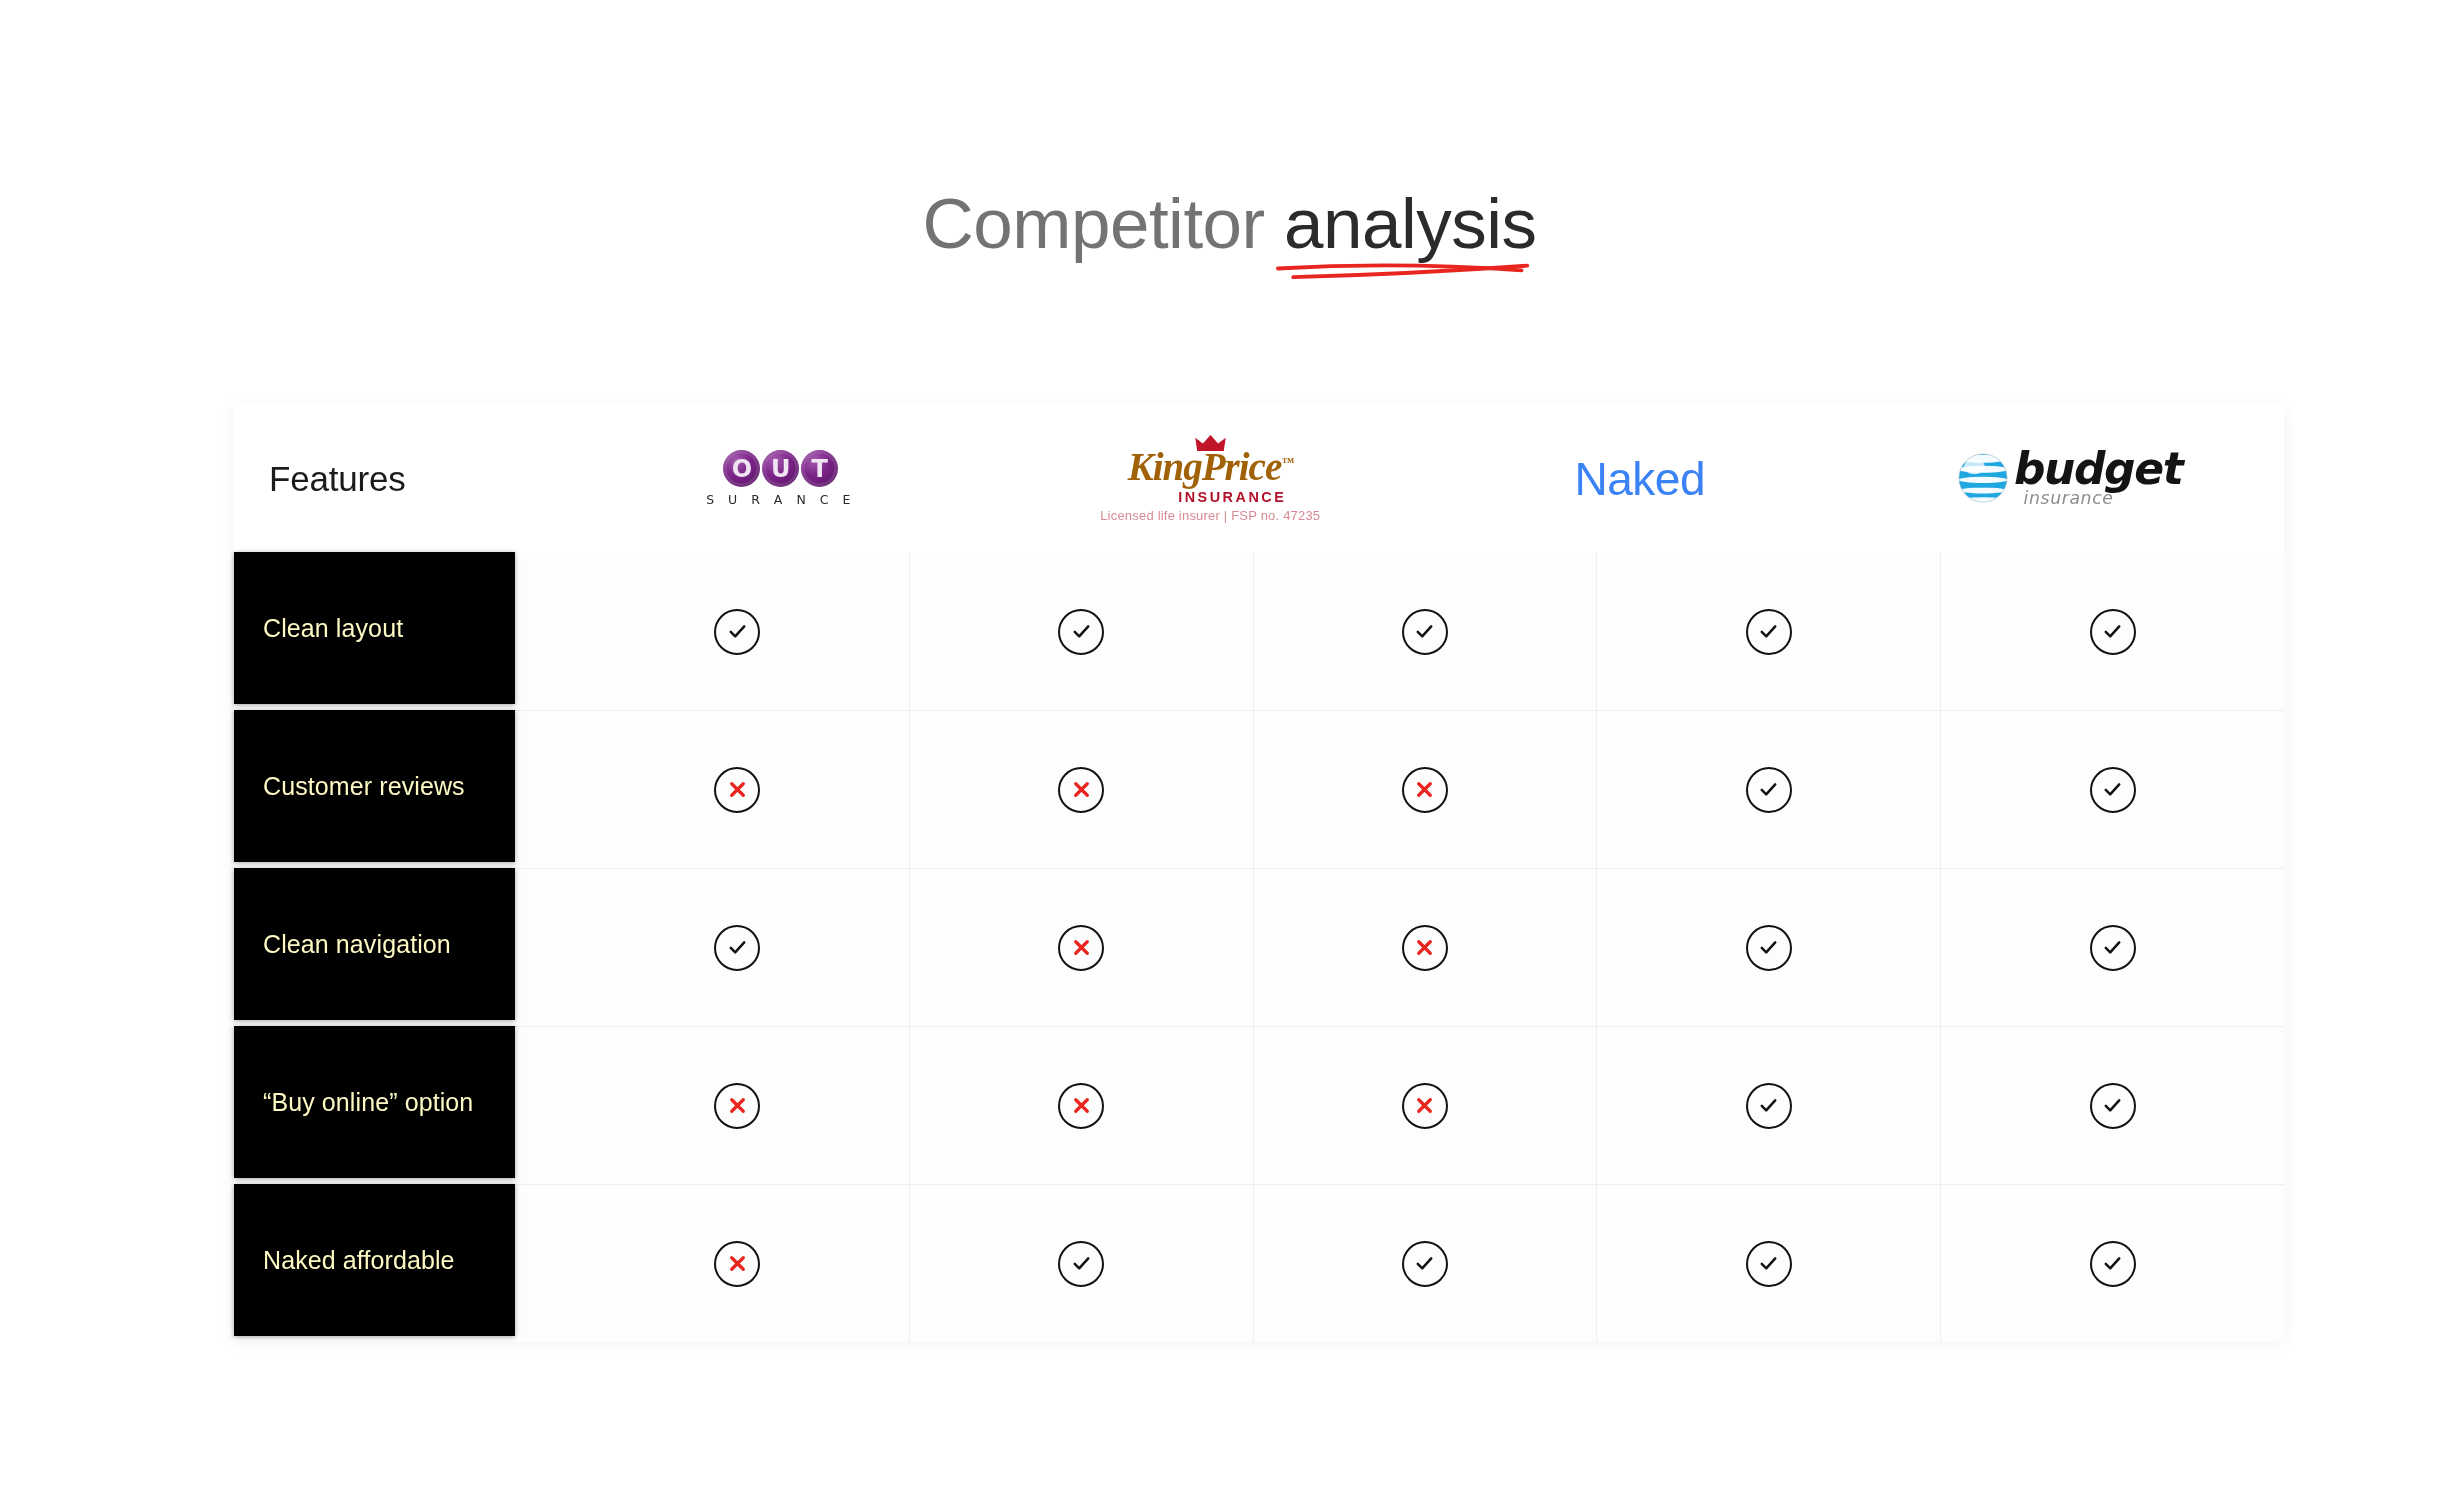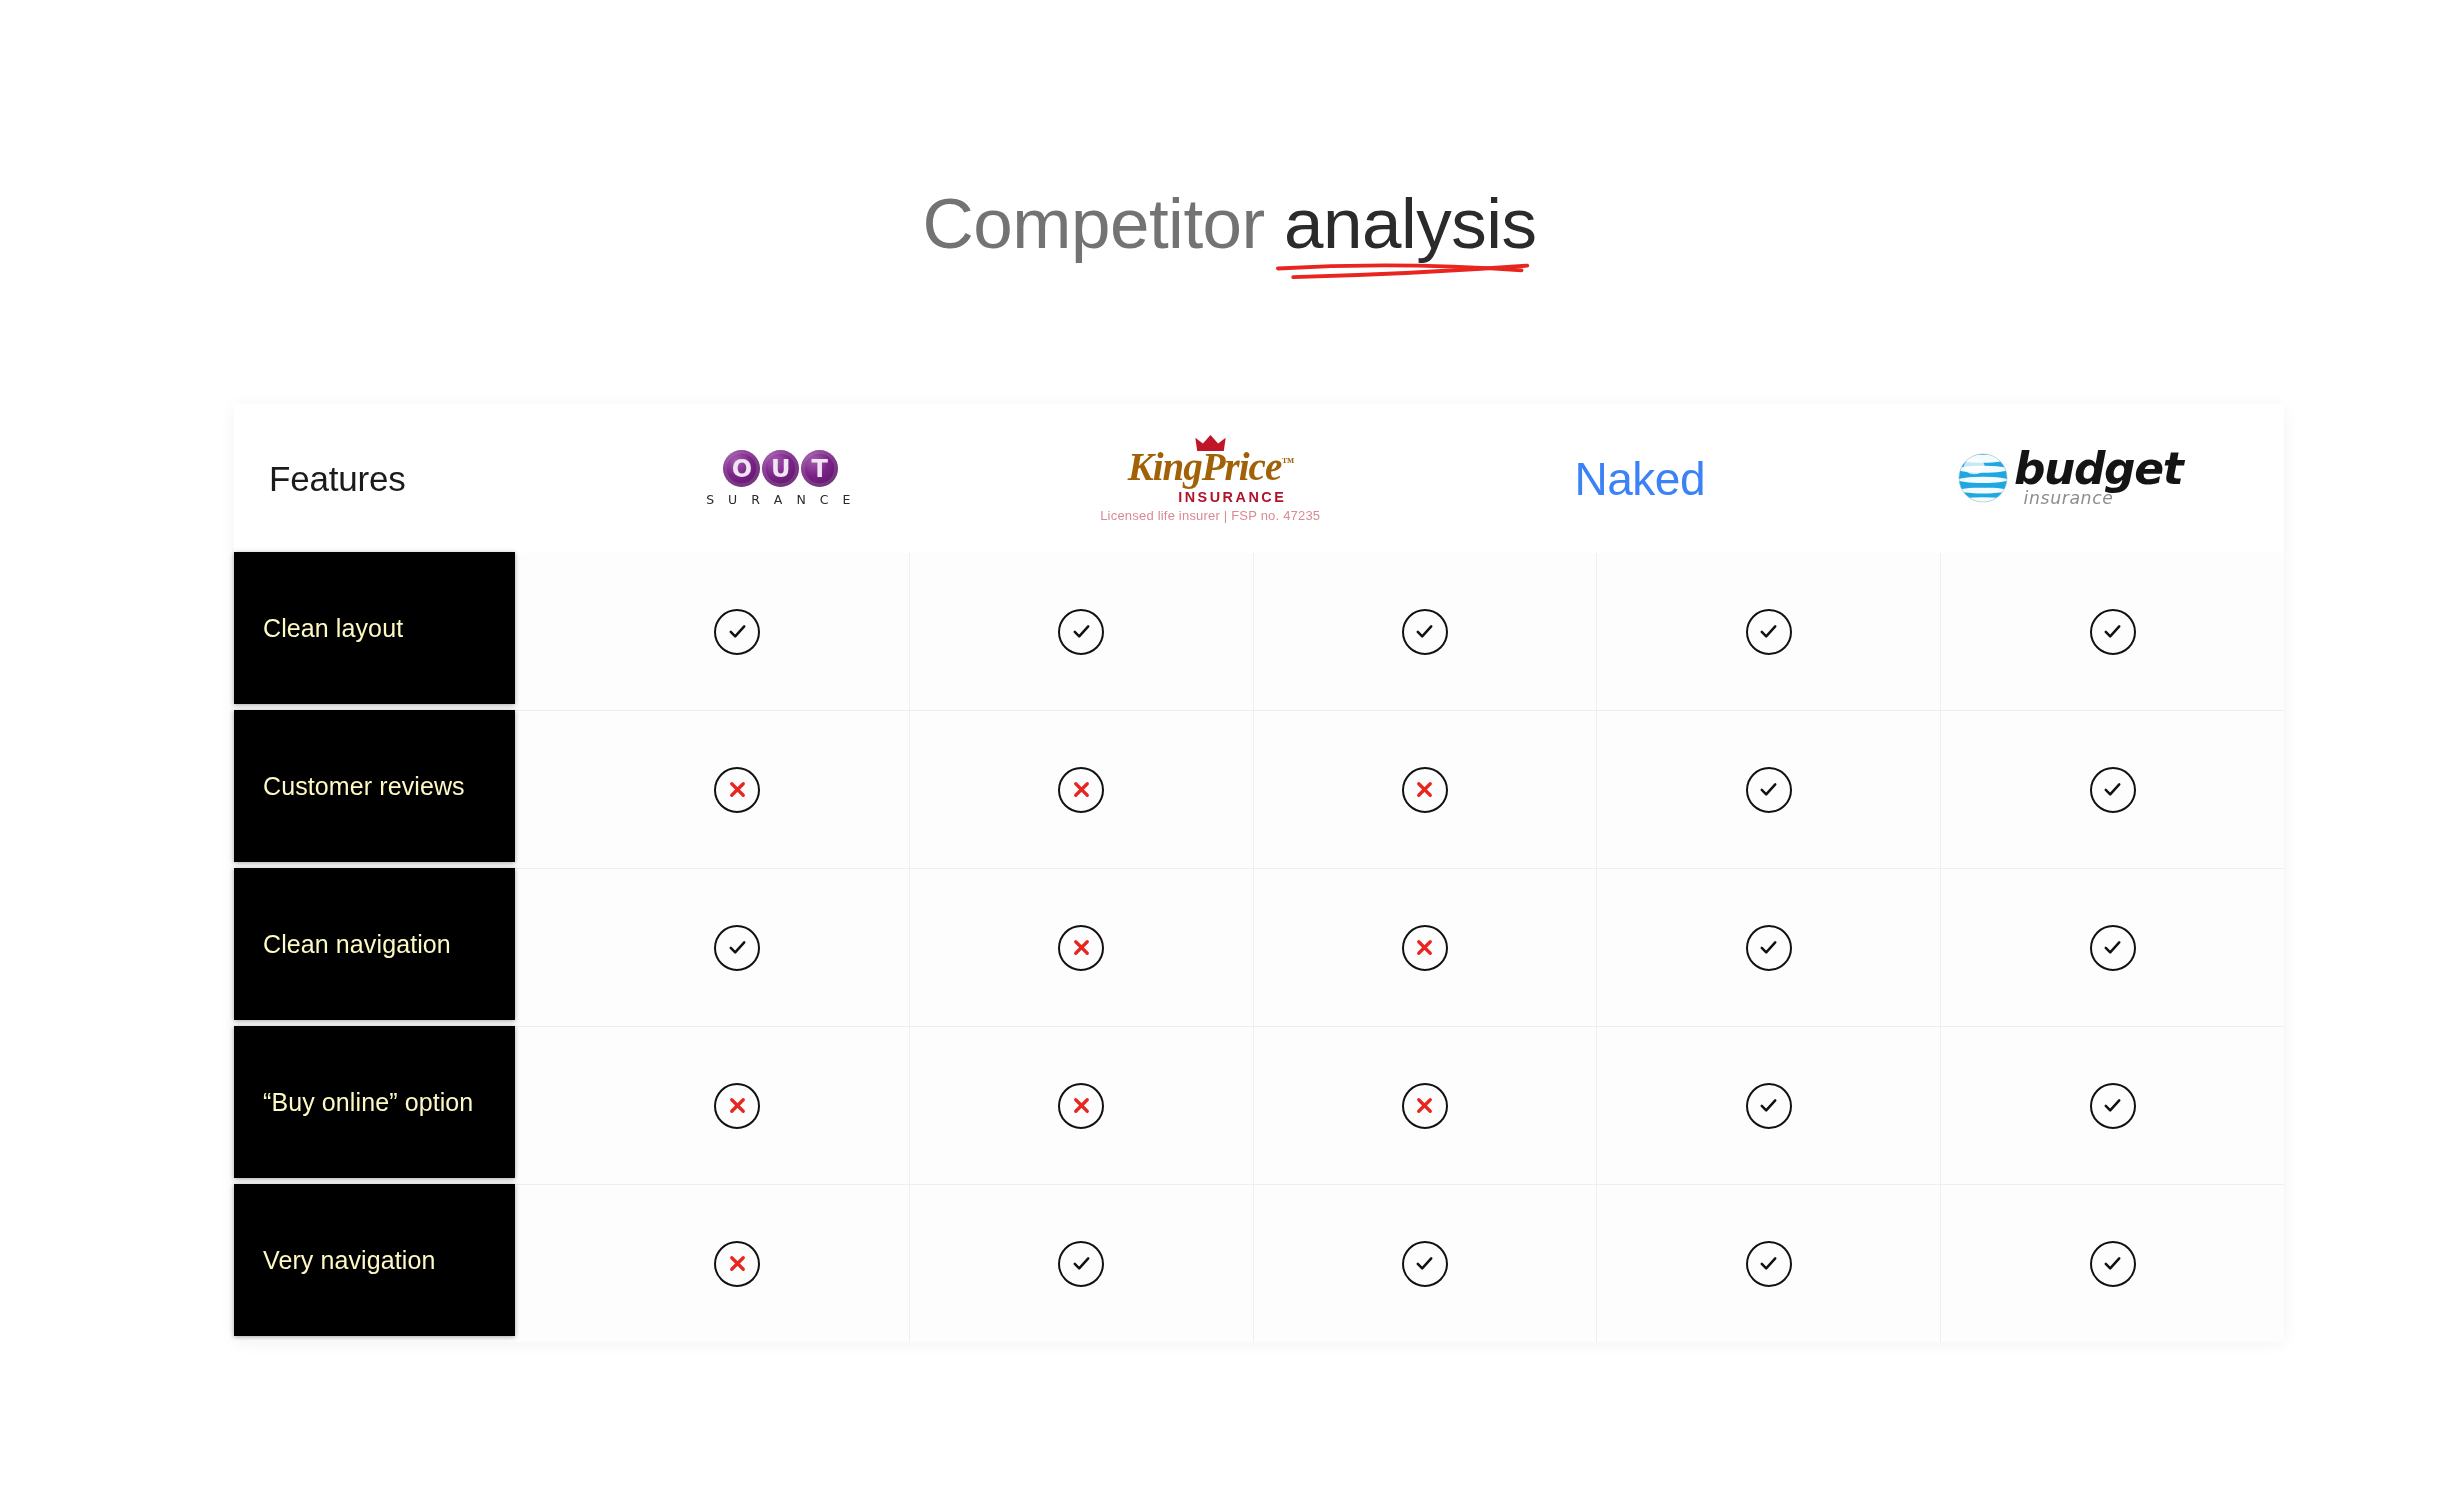--- a/index.html
+++ b/index.html
@@ -493,21 +493,21 @@
           <span class="mark">
             <svg width="25" height="25" viewBox="0 0 26 26">
               <path d="M6 13.4 L10.6 18 L20 7.6" fill="none" stroke="#111111" stroke-width="2.6" stroke-linecap="round" stroke-linejoin="round"></path>
             </svg>
           </span>
         </div>
       </div>
       <div class="row body-row">
         <div class="cell feature-col">
           <div class="feature-chip">
-            <span class="feature-text">Very navigation</span>
+            <span class="feature-text">Naked affordable</span>
           </div>
         </div>
         <div class="cell brand-col">
           <span class="mark">
             <svg width="25" height="25" viewBox="0 0 26 26">
               <path d="M7 7 L19 19 M19 7 L7 19" fill="none" stroke="#e8251f" stroke-width="3.4" stroke-linecap="round"></path>
             </svg>
           </span>
         </div>
         <div class="cell brand-col divided">

